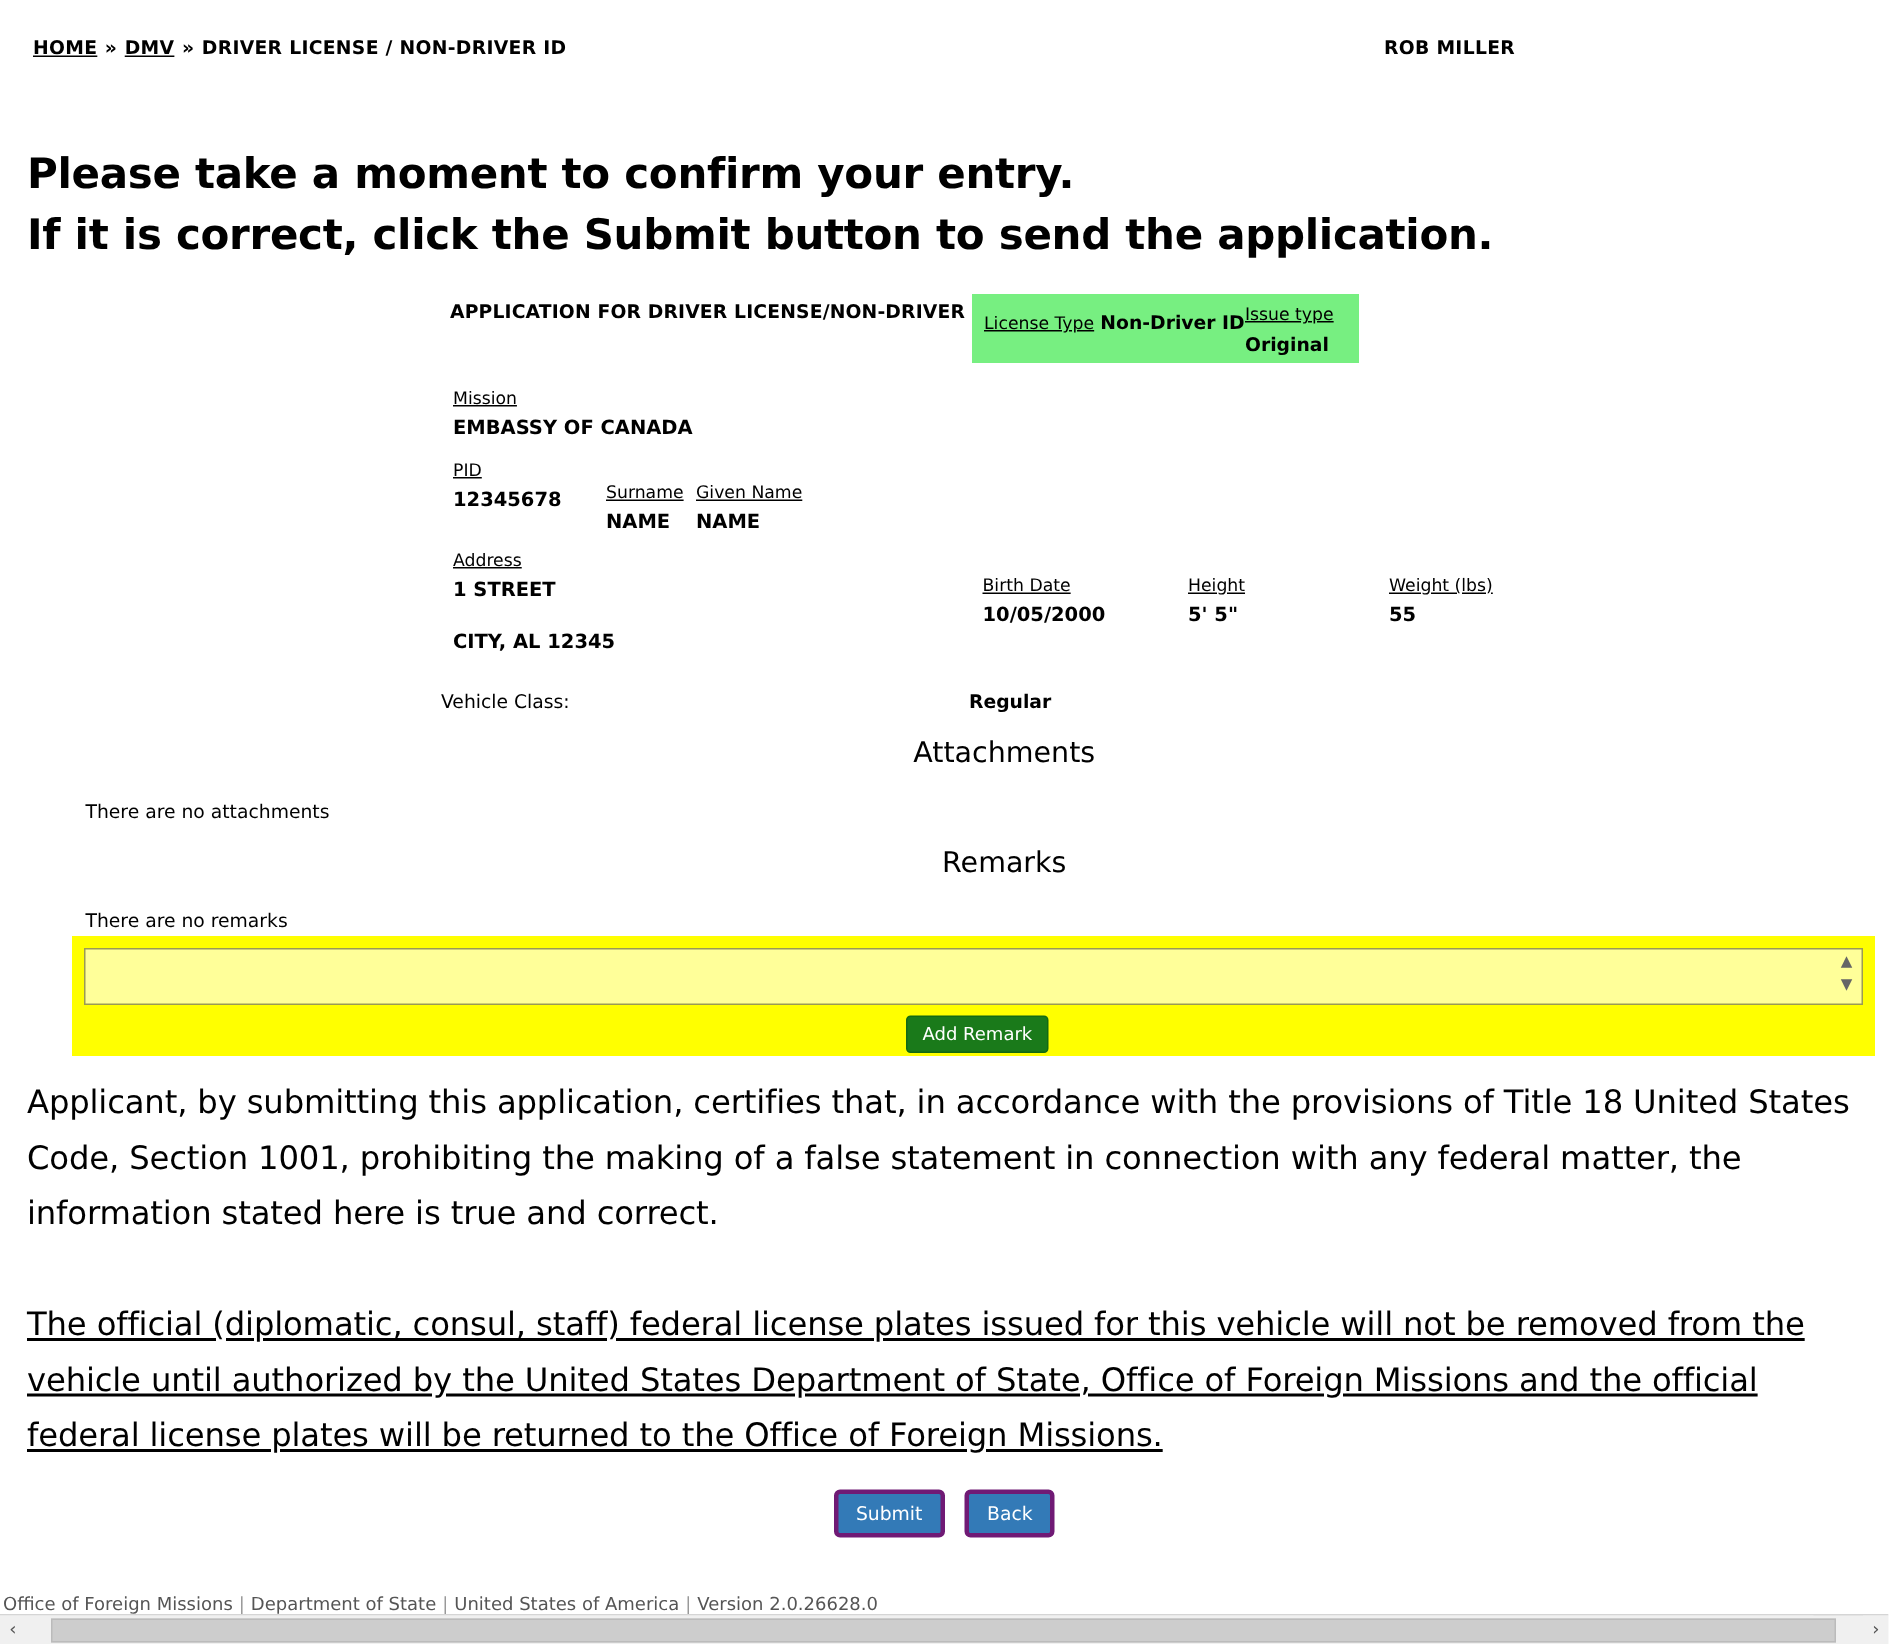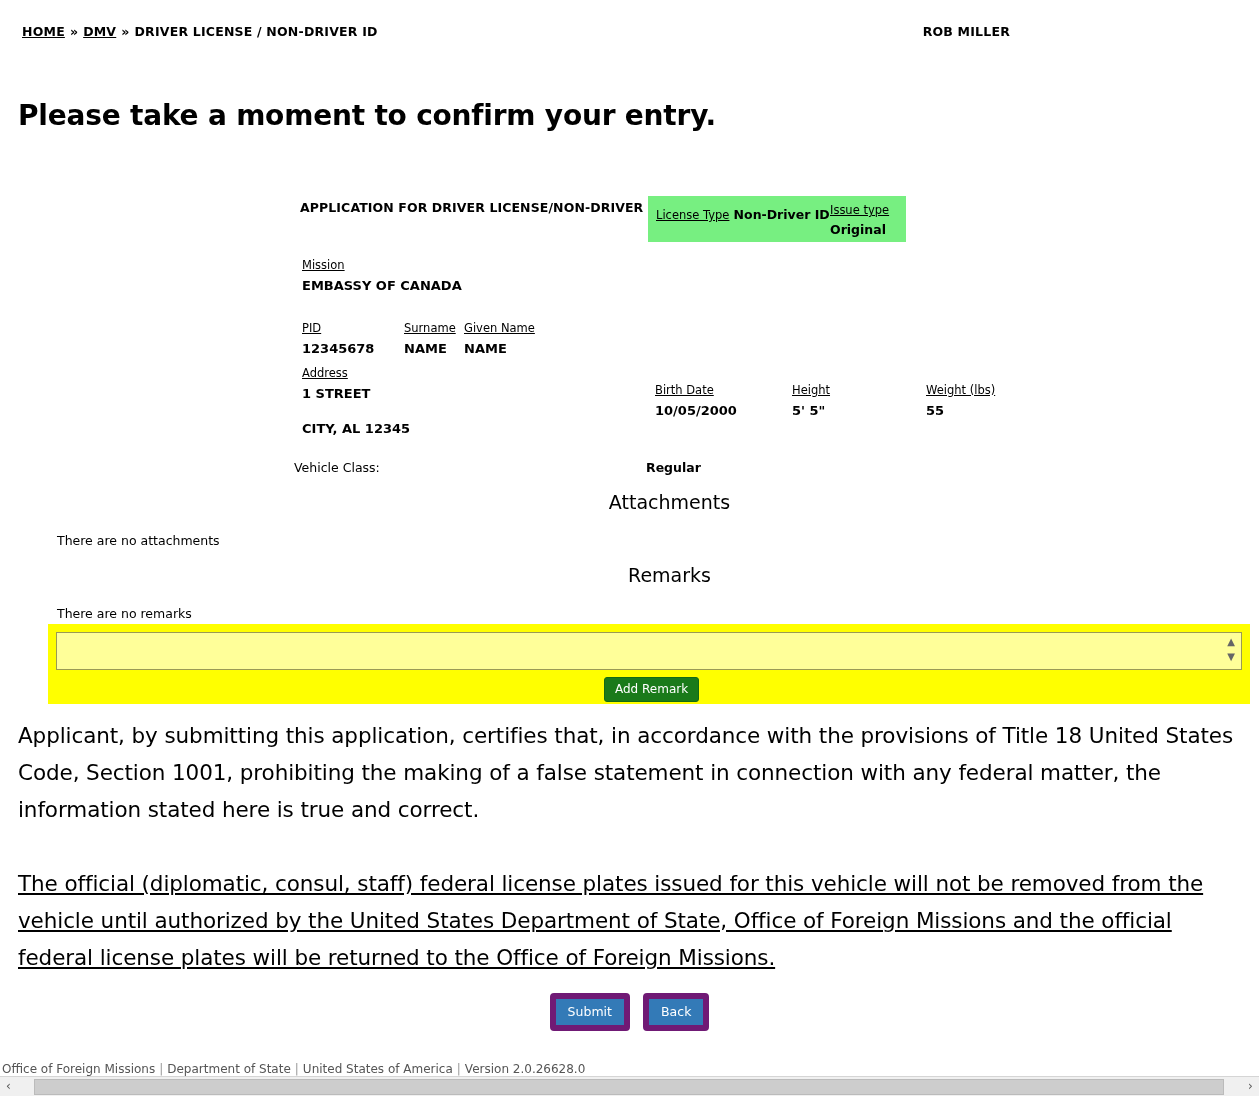--- a/index.html
+++ b/index.html
@@ -219,21 +219,21 @@
   .actions {
     position: absolute;
     top: 993px;
     left: 0;
     width: 1259px;
     text-align: center;
   }
   .btn-blue {
     display: inline-block;
     background: #337ab7;
-    border: 6px solid #701a75;
+    border: 3px solid #701a75;
     border-radius: 4px;
     color: #ffffff;
     font-family: "DejaVu Sans", "Liberation Sans", sans-serif;
     font-size: 12.5px;
     padding: 5px 12px 6px 12px;
     margin: 0 4px;
     cursor: pointer;
   }
 
   
@@ -294,20 +294,21 @@
 
 <div class="topbar">
   <div class="crumbs">
     <a href="#">HOME</a><span class="sep">»</span><a href="#">DMV</a><span class="sep">»</span><span class="current">DRIVER LICENSE / NON-DRIVER ID</span>
   </div>
   <div class="user">ROB MILLER</div>
 </div>
 
 <div class="headline">
   <div>Please take a moment to confirm your entry.</div>
+  <div>If it is correct, click the Submit button to send the application.</div>
 </div>
 
 <div class="summary">
 
   <div class="app-title">APPLICATION FOR DRIVER LICENSE/NON-DRIVER ID</div>
 
   <div class="green-box">
     <div class="gb-col1">
       <div class="lbl">License Type</div>
       <div class="val">Non-Driver ID</div>
@@ -316,21 +317,21 @@
       <div class="lbl">Issue type</div>
       <div class="val">Original</div>
     </div>
   </div>
 
   <div class="field" style="top:62px; left:2px;">
     <div class="lbl">Mission</div>
     <div class="val">EMBASSY OF CANADA</div>
   </div>
 
-  <div class="field" style="top:125px; left:2px;">
+  <div class="field" style="top:110px; left:2px;">
     <div class="lbl">PID</div>
     <div class="val">12345678</div>
   </div>
   <div class="field" style="top:125px; left:104px;">
     <div class="lbl">Surname</div>
     <div class="val">NAME</div>
   </div>
   <div class="field" style="top:125px; left:164px;">
     <div class="lbl">Given Name</div>
     <div class="val">NAME</div>

